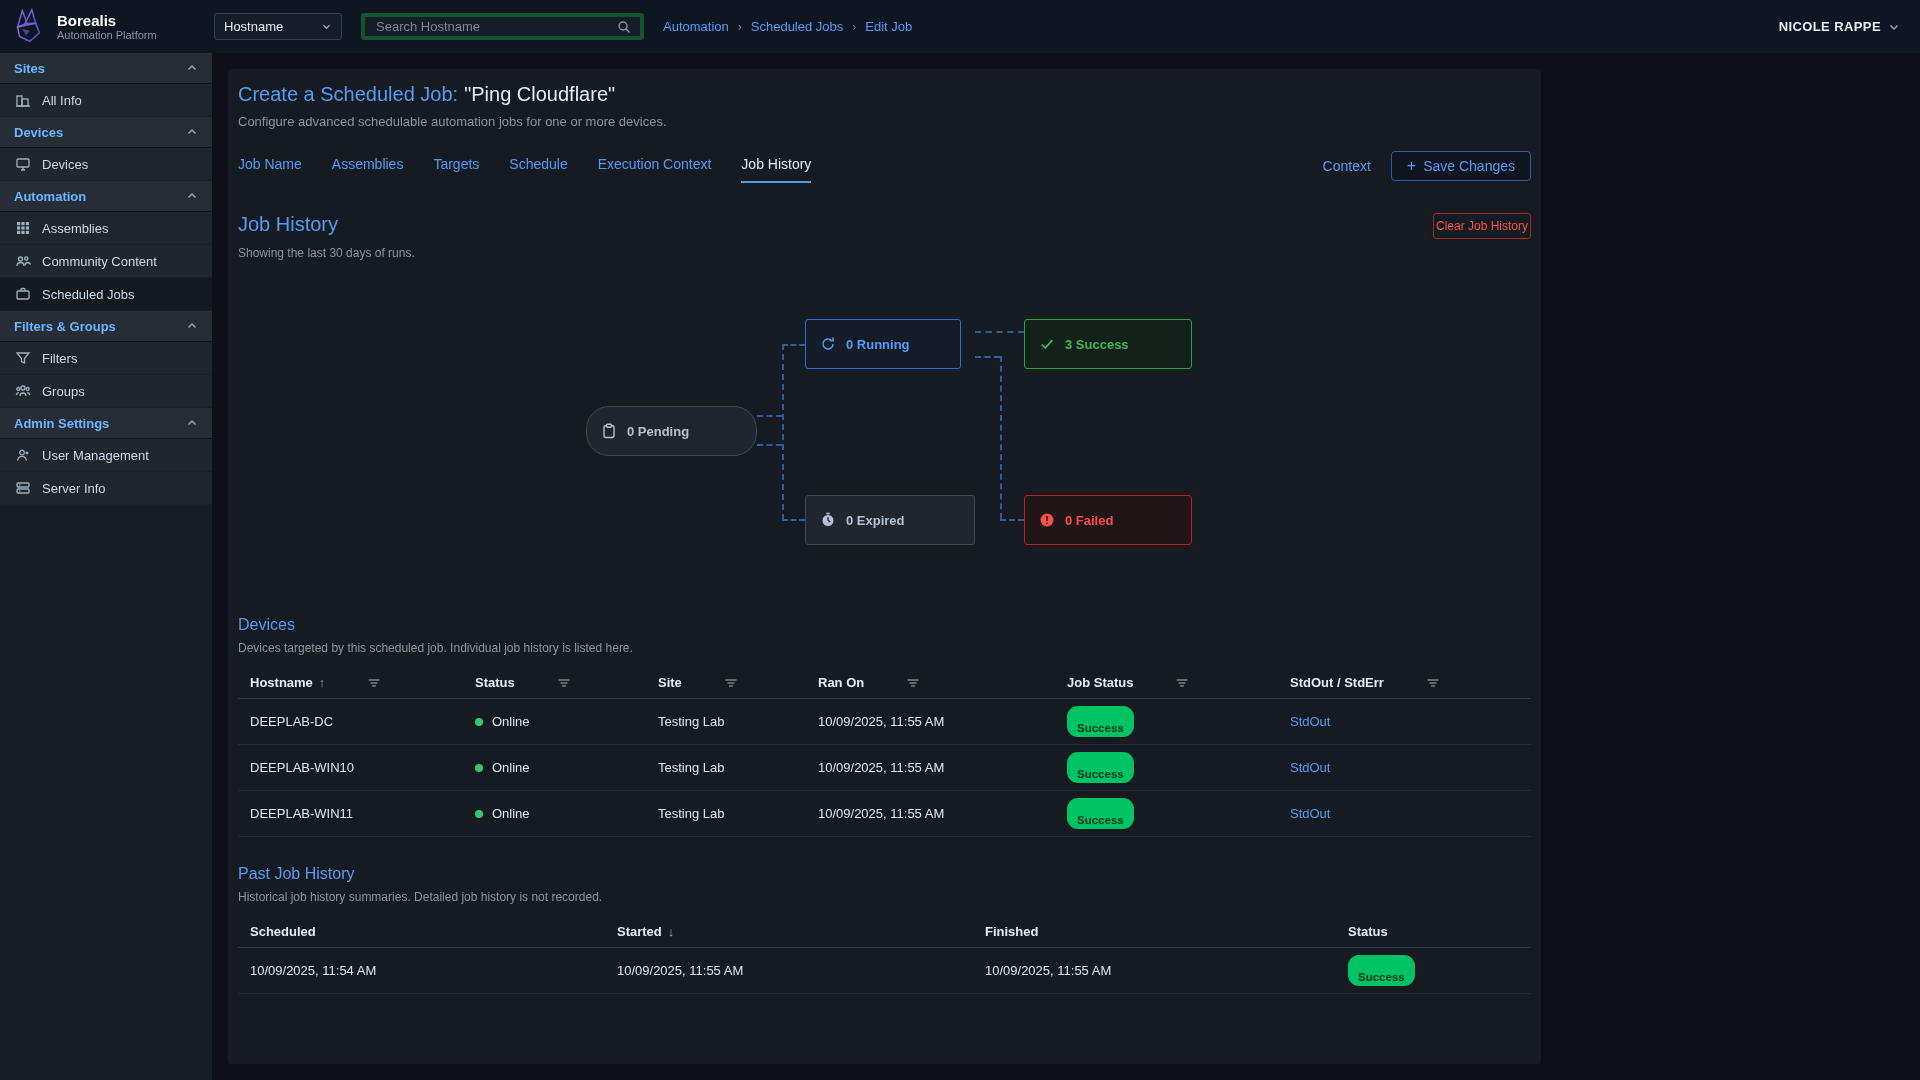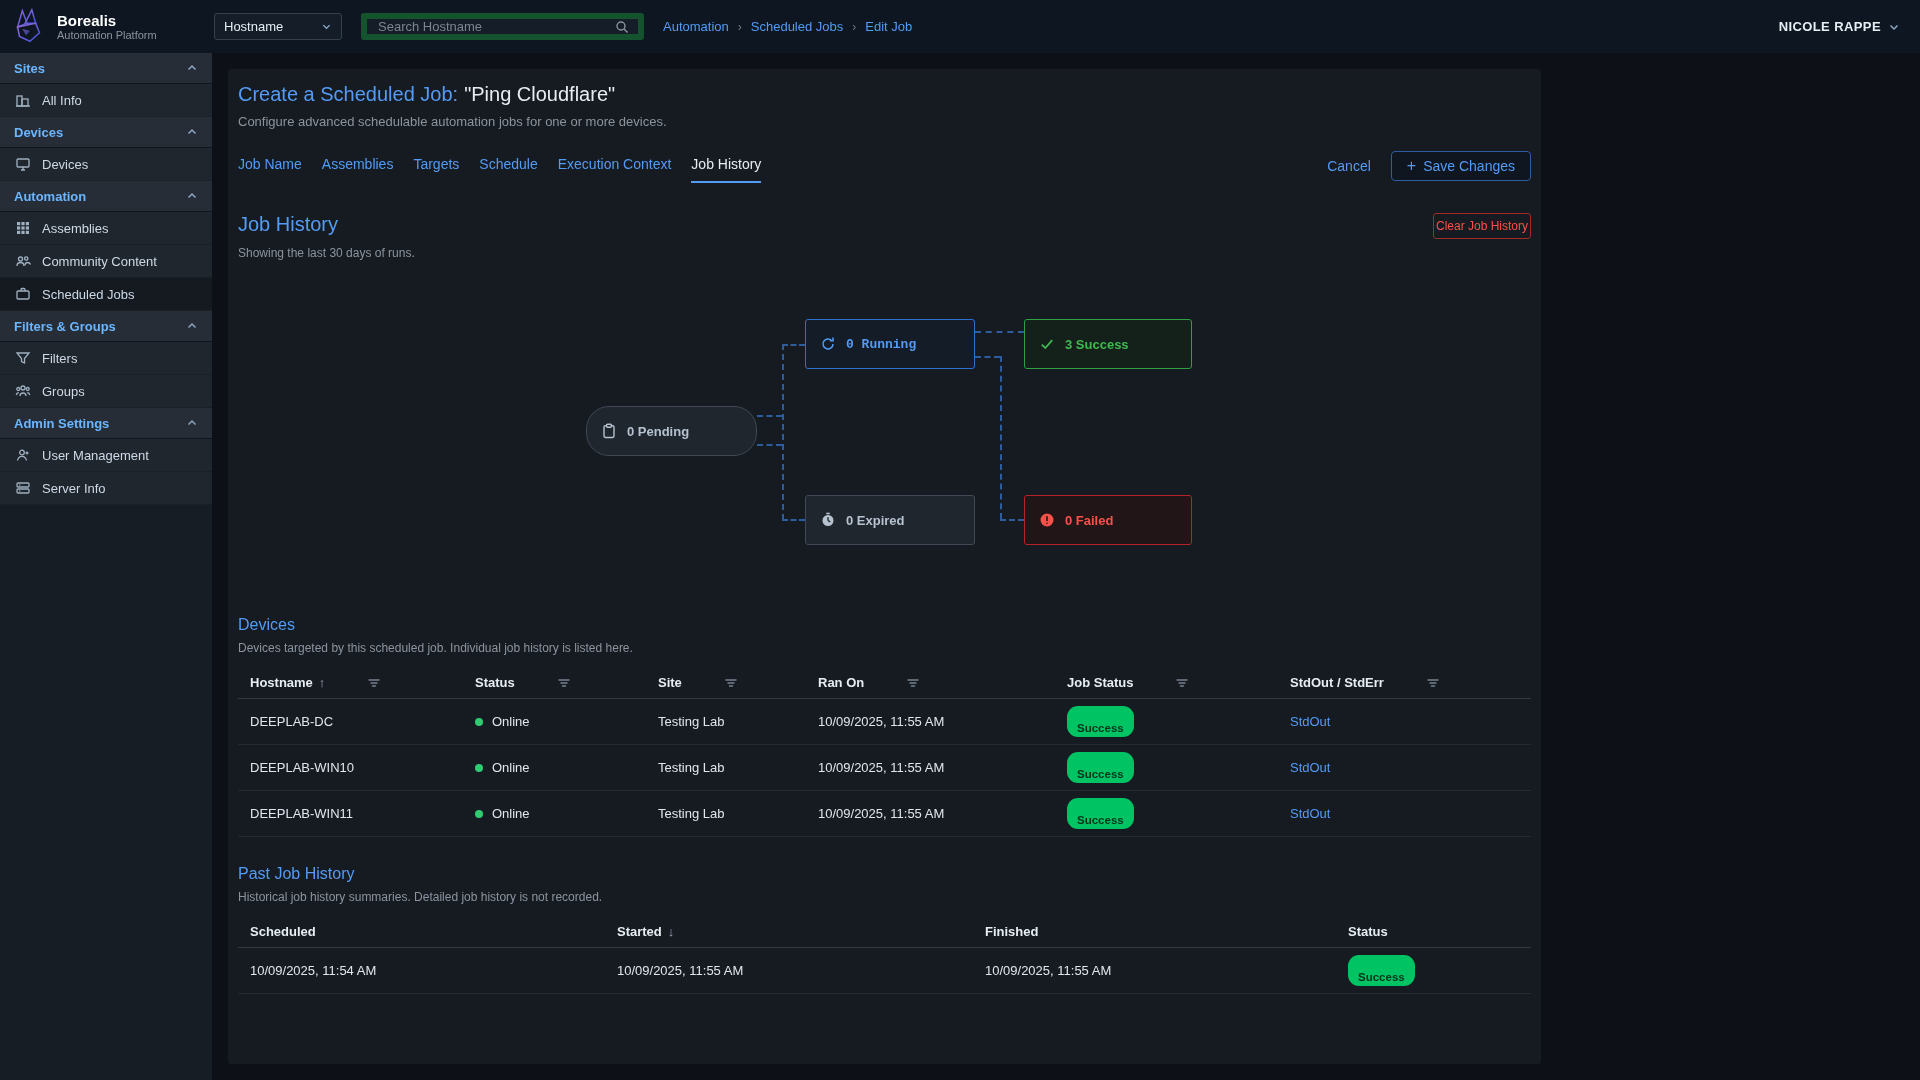--- a/index.html
+++ b/index.html
@@ -18,21 +18,21 @@
   .brand-text { display:flex; flex-direction:column; line-height:1.15; }
   .brand-name { color:#ffffff; font-size:15px; font-weight:700; }
   .brand-sub  { color:#8b949e; font-size:11px; }
   .hostname-select {
     margin-left:2px; width:128px; height:27px; background:#141d28;
     border:1px solid #33404d; border-radius:3px; display:flex; align-items:center;
     justify-content:space-between; padding:0 9px; color:#e6edf3; font-size:13px; cursor:pointer;
   }
   .search-box {
     margin-left:19px; width:283px; height:27px; background:#141d28;
-    border:6px solid #14532d; border-radius:3px; display:flex; align-items:center; padding:0 9px;
+    border:4px solid #14532d; border-radius:3px; display:flex; align-items:center; padding:0 9px;
   }
   .search-box input {
     flex:1; background:transparent; border:none; outline:none;
     color:#e6edf3; font-size:13px; font-family:inherit;
   }
   .search-box input::placeholder { color:#7d8590; }
   .breadcrumb { margin-left:19px; display:flex; align-items:center; gap:9px; font-size:13px; }
   .breadcrumb a { color:#539bf5; text-decoration:none; cursor:pointer; }
   .crumb-sep { color:#6e7681; font-size:12px; }
   .user-menu {
@@ -58,21 +58,21 @@
   .card {
     margin:16px 0 0 16px; width:1313px; min-height:995px;
     background:#161b22; border-radius:3px; padding:14px 10px 40px;
   }
   .page-title { font-size:20px; }
   .page-title .t-prefix { color:#539bf5; }
   .page-title .t-name { color:#e6edf3; margin-left:6px; }
   .page-subtitle { margin-top:8px; font-size:13px; color:#8b949e; }
   
   .tabs-row { margin-top:22px; display:flex; align-items:center; }
-  .tabs { display:flex; gap:20px; }
+  .tabs { display:flex; gap:30px; }
   .tab { color:#539bf5; font-size:14px; padding-bottom:9px; cursor:pointer; border-bottom:2px solid transparent; }
   .tab.active { color:#e6edf3; border-bottom-color:#539bf5; }
   .tabs-actions { margin-left:auto; display:flex; align-items:center; gap:20px; padding-bottom:6px; }
   .cancel-link { color:#539bf5; font-size:14px; cursor:pointer; }
   .save-btn {
     display:flex; align-items:center; gap:7px; padding:6px 15px;
     border:1px solid #2e5c9e; border-radius:4px; background:#10161f;
     color:#539bf5; font-size:14px; cursor:pointer;
   }
   .save-btn .plus { font-size:16px; line-height:1; }
@@ -86,21 +86,21 @@
   .section-sub { margin-top:7px; font-size:12px; color:#8b949e; }
   
   .flow { position:relative; height:312px; margin-top:16px; }
   .node {
     position:absolute; display:flex; align-items:center; gap:10px; padding:0 14px;
     border-radius:3px; font-size:13px; font-weight:700; border:1px solid #3f4854;
     background:#20262e; color:#b6c2cf;
   }
   .node svg { flex:none; }
   .node-pending { left:348px; top:130px; width:171px; height:50px;border-radius:23px; }
-  .node-running { left:567px; top:43px;  width:170px; height:50px; border-color:#2f6fd0; color:#539bf5; background:#141c28;font-family:Liberation Mono, monospace; }
+  .node-running { left:567px; top:43px;  width:156px; height:50px; border-color:#2f6fd0; color:#539bf5; background:#141c28; }
   .node-success { left:786px; top:43px;  width:168px; height:50px; border-color:#2ea043; color:#3fb950; background:#14201a; }
   .node-expired { left:567px; top:219px; width:170px; height:50px; }
   .node-failed  { left:786px; top:219px; width:168px; height:50px; border-color:#b62324; color:#f85149; background:#221517; }
   .dh { position:absolute; height:0; border-top:2px dashed #2d5d9f; }
   .dv { position:absolute; width:0; border-left:2px dashed #2d5d9f; }
   .dv1 { left:544px; top:68px; height:176px; }
   .dhp1 { left:519px; top:139px; width:25px; }
   .dhp2 { left:519px; top:168px; width:25px; }
   .dhr { left:544px; top:68px; width:23px; }
   .dhe { left:544px; top:243px; width:23px; }
@@ -342,21 +342,21 @@
     <div class="tabs-row">
       <div class="tabs">
         <span class="tab">Job Name</span>
         <span class="tab">Assemblies</span>
         <span class="tab">Targets</span>
         <span class="tab">Schedule</span>
         <span class="tab">Execution Context</span>
         <span class="tab active">Job History</span>
       </div>
       <div class="tabs-actions">
-        <span class="cancel-link">Cancel</span>
+        <span class="cancel-link">Context</span>
         <button class="save-btn">
           <span class="plus">+</span>
           <span>Save Changes</span>
         </button>
       </div>
     </div>
 
     <div class="section-head">
       <span class="h-job-history">Job History</span>
       <button class="clear-btn">Clear Job History</button>

